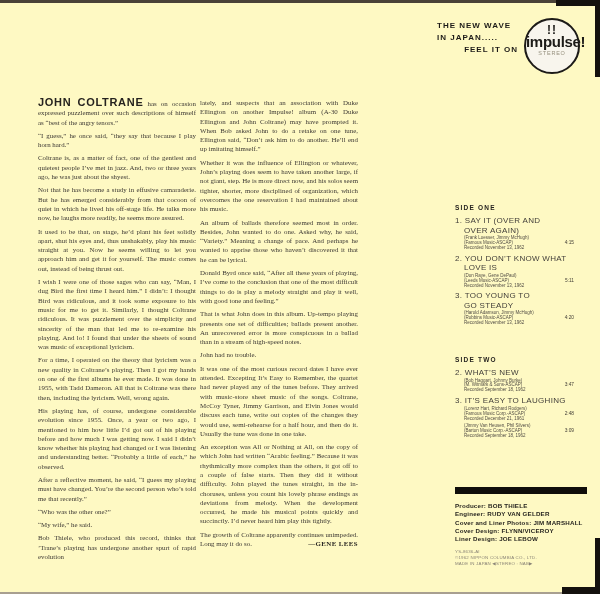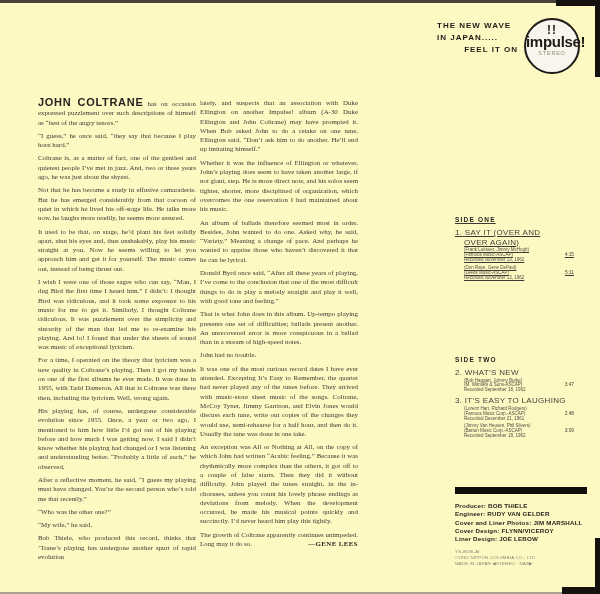--- a/index.html
+++ b/index.html
@@ -27,21 +27,21 @@
   
   .col{position:absolute;top:98px;width:158px;font-size:6.9px;line-height:9.3px;
        text-align:justify;color:#3c3833;}
   .col1{left:38px;} .col2{left:200px;}
   .col p{margin:0 0 4px 0;}
   .lead-name{font-family:"Liberation Sans",sans-serif;font-weight:bold;font-size:11px;letter-spacing:0.7px;color:#26231f;}
   .closing-row{display:flex;justify-content:space-between;}
   .sig{font-weight:bold;letter-spacing:0.4px;color:#2b2823;}
   
   .sidelist{position:absolute;left:455px;width:135px;font-family:"Liberation Sans",sans-serif;color:#3c3a35;}
-  .side-one{top:216px;text-decoration:underline;} .side-two{top:356px;}
+  .side-one{top:204px;} .side-two{top:356px;}
   .side-label{font-size:6.5px;font-weight:bold;letter-spacing:1.2px;color:#26231f;margin:0 0 5px 0;}
   .track{margin:0 0 3px 0;}
   .track-title{font-size:8px;letter-spacing:0.3px;line-height:9.5px;color:#413e39;
                padding-left:9px;text-indent:-9px;margin:0 0 1px 0;white-space:pre-line;}
   .track-meta{font-size:4.5px;line-height:4.9px;color:#514c44;padding-left:9px;}
   .pub-row{display:flex;justify-content:space-between;padding-right:16px;}
   .time{font-size:4.8px;color:#444038;}
   
   .bar{position:absolute;left:455px;top:487px;width:132px;height:7px;background:#100e0b;}
   .credits{position:absolute;left:455px;top:502px;font-family:"Liberation Sans",sans-serif;
@@ -115,30 +115,44 @@
         <div>(Frank Loesser, Jimmy McHugh)</div>
         <div class="pub-row">
             <span>(Famous Music-ASCAP)</span>
             <span class="time">4:15</span>
           </div>
         <div>Recorded November 13, 1962</div>
       </div>
     </div>
 
     <div class="track">
+      <div class="track-title"><span>2.</span> <span>YOU DON’T KNOW WHAT
+LOVE IS</span></div>
       <div class="track-meta">
         <div>(Don Raye, Gene DePaul)</div>
         <div class="pub-row">
             <span>(Leeds Music-ASCAP)</span>
             <span class="time">5:11</span>
           </div>
         <div>Recorded November 13, 1962</div>
       </div>
     </div>
 
+    <div class="track">
+      <div class="track-title"><span>3.</span> <span>TOO YOUNG TO
+GO STEADY</span></div>
+      <div class="track-meta">
+        <div>(Harold Adamson, Jimmy McHugh)</div>
+        <div class="pub-row">
+            <span>(Robbins Music-ASCAP)</span>
+            <span class="time">4:20</span>
+          </div>
+        <div>Recorded November 13, 1962</div>
+      </div>
+    </div>
 
   </div>
 
   <div class="sidelist side-two">
     <div class="side-label">SIDE TWO</div>
 
 
     <div class="track">
       <div class="track-title"><span>2.</span> <span>WHAT’S NEW</span></div>
       <div class="track-meta">

